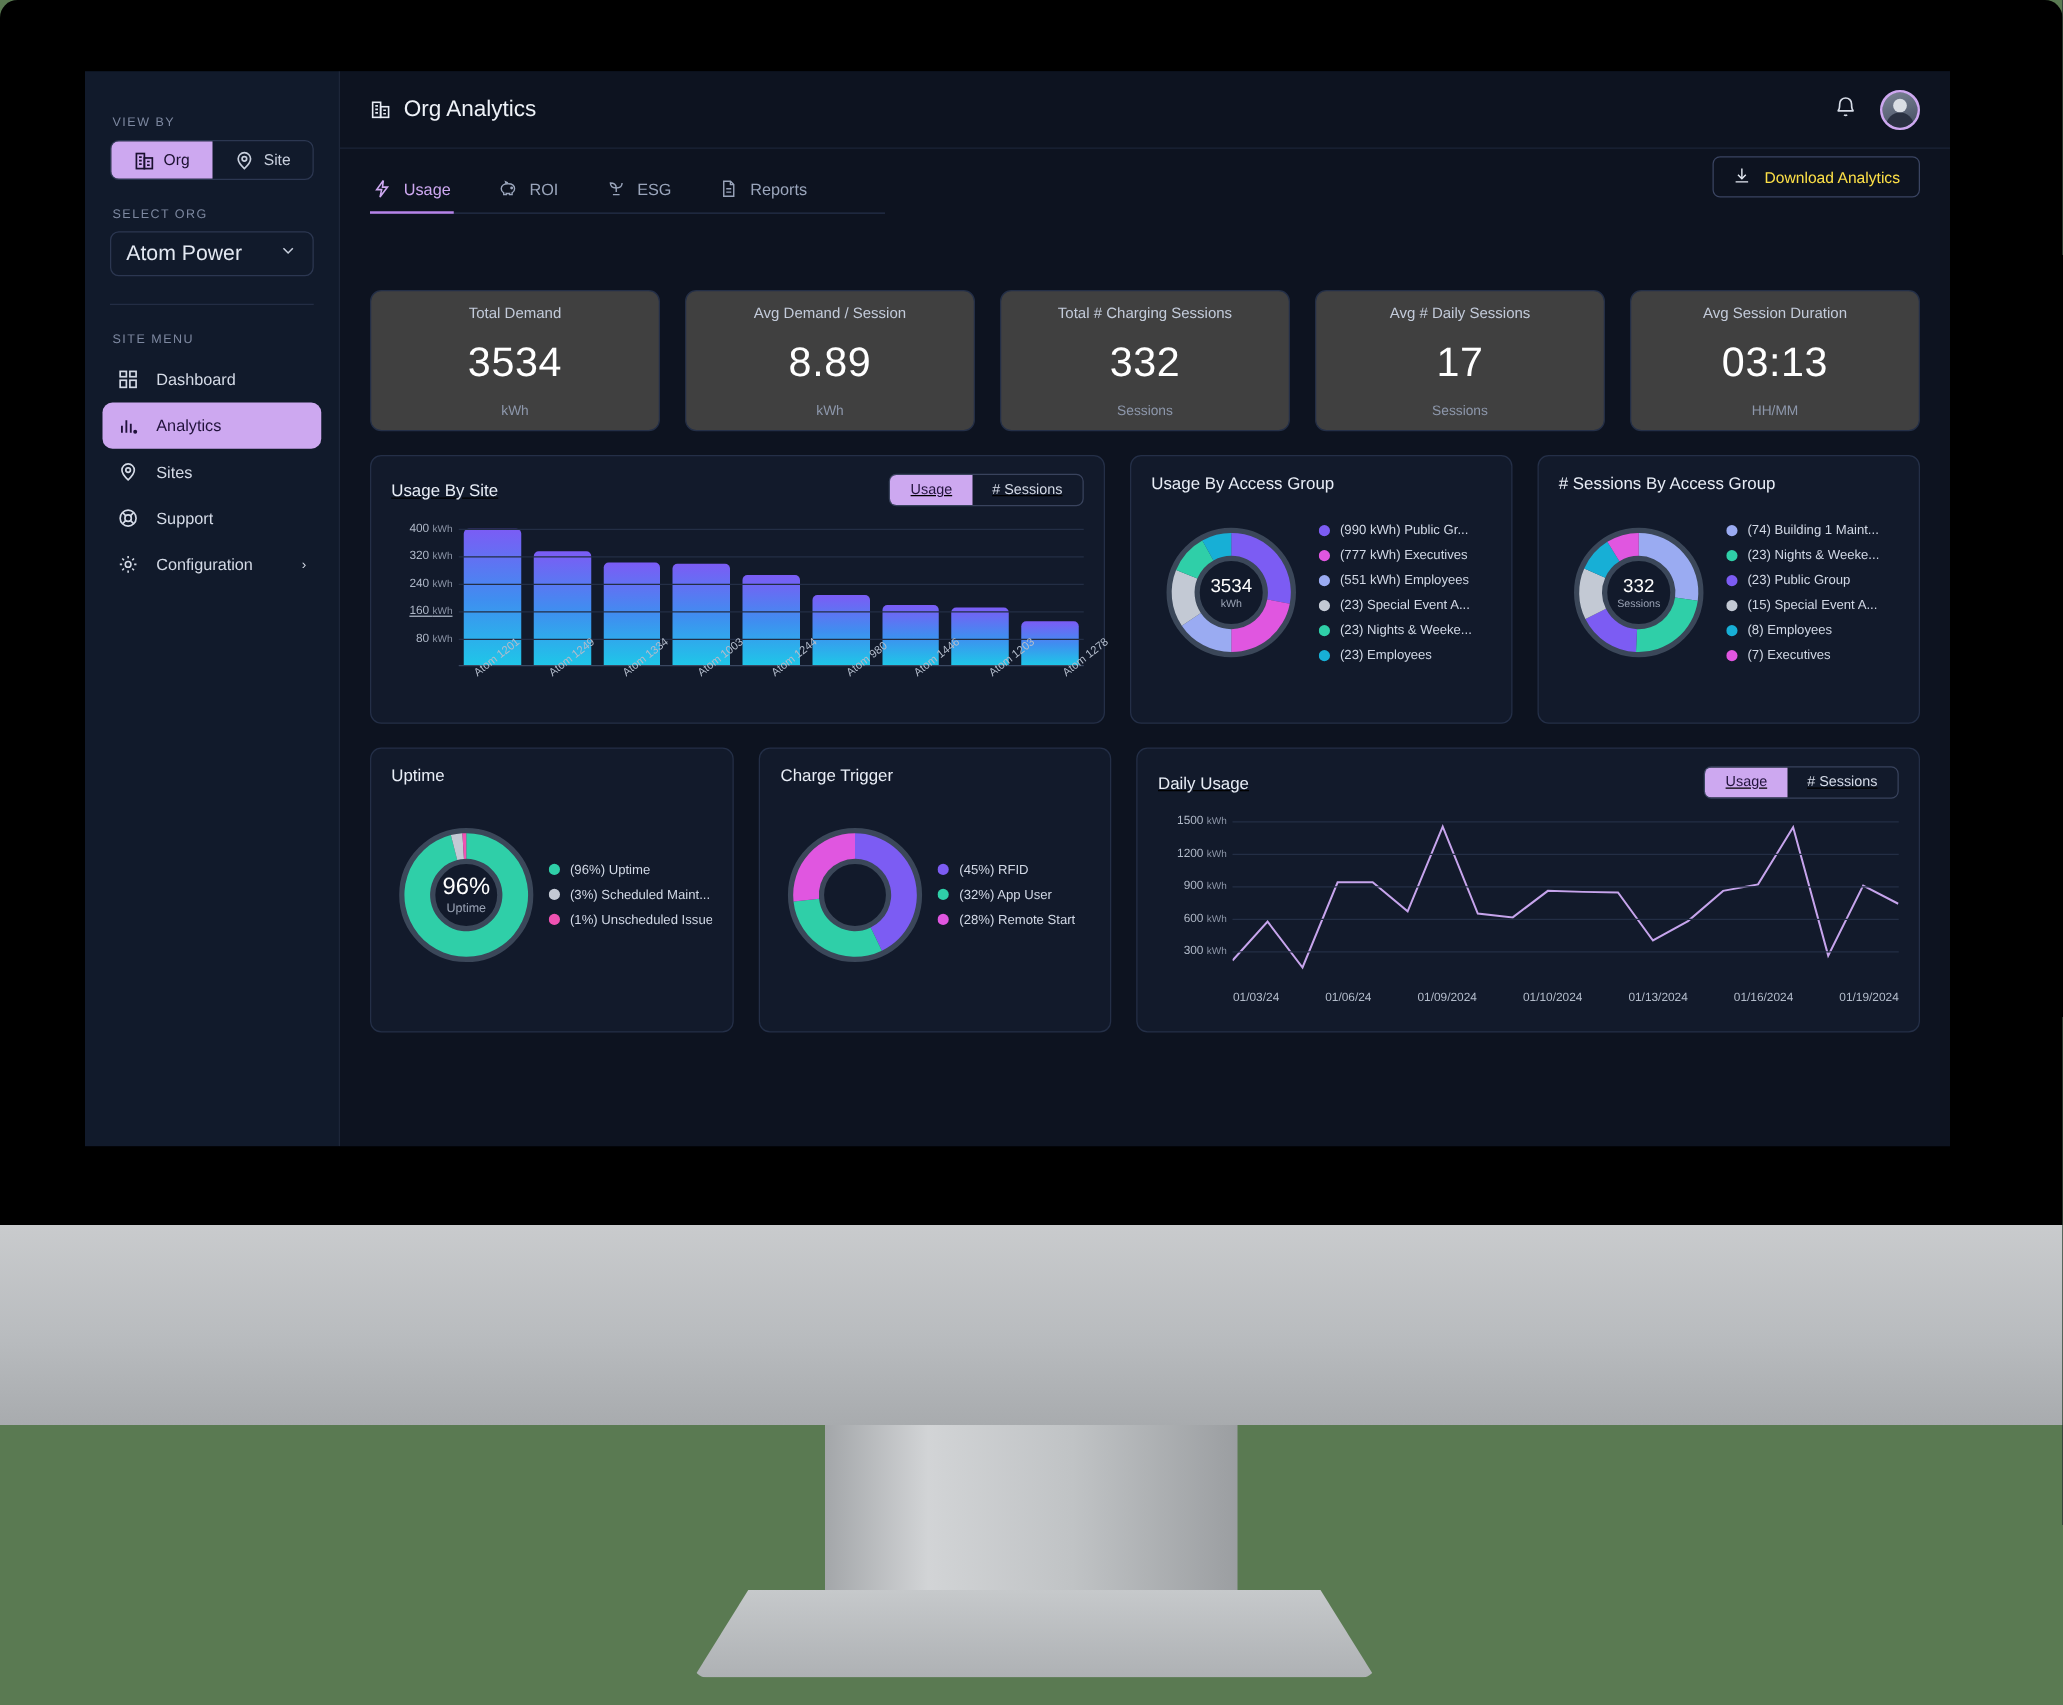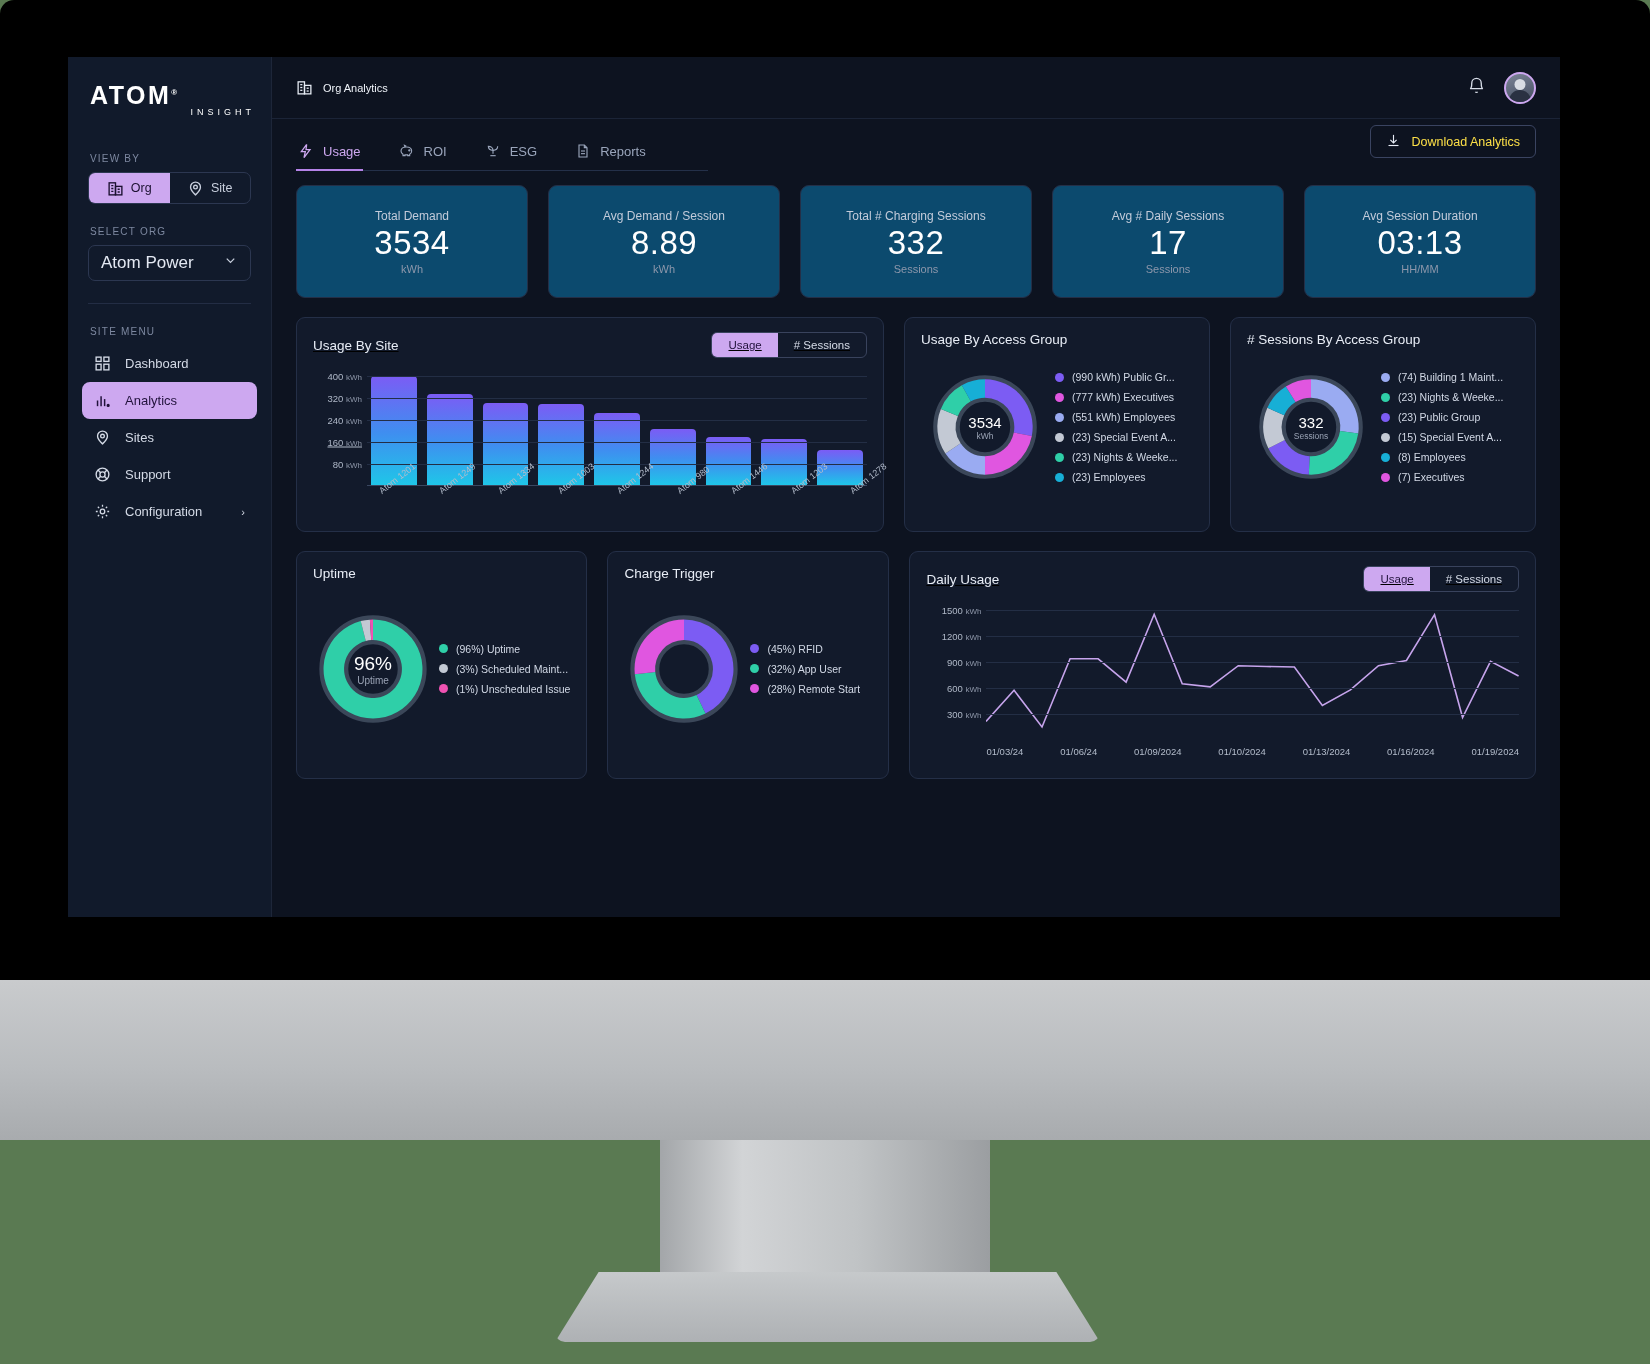--- a/index.html
+++ b/index.html
@@ -78,21 +78,21 @@
   .menu-item.active { background:#cda8f0; color:#21123b; }
   .menu-item .chev { margin-left:auto; font-size:11px; }
   .ic { width:17px; height:17px; display:inline-block; flex:0 0 17px; }
   
   #main { flex:1; display:flex; flex-direction:column; background:#0d1320; }
   #topbar {
     height:62px; flex:0 0 62px; border-bottom:1px solid #1b2437;
     display:flex; align-items:center; padding:0 24px;
   }
   #topbar .title {
-    font-size:11px; color:#eef2f8; display:flex; align-items:center; gap:10px;
+    font-size:18px; color:#eef2f8; display:flex; align-items:center; gap:10px;
   }
   #topbar .right { margin-left:auto; display:flex; align-items:center; gap:18px; }
   .avatar {
     width:32px;height:32px;border-radius:50%;
     background:linear-gradient(160deg,#7c8597,#444d60);
     border:2px solid #cda8f0; position:relative; overflow:hidden;
   }
   .avatar::after{
     content:"";position:absolute;left:50%;top:58%;width:22px;height:22px;
     transform:translateX(-50%);border-radius:50% 50% 0 0;background:#2a3142;
@@ -115,22 +115,22 @@
   #download-btn {
     position:absolute; right:24px; top:6px; height:33px;
     border:1px solid #3a4461; border-radius:6px; color:#fde047; font-size:12.5px;
     display:flex; align-items:center; gap:9px; padding:0 15px; cursor:pointer;
   }
   #content { flex:1; padding:14px 24px 0 24px; overflow:hidden; }
   
   #kpis { display:flex; gap:20px; }
   .kpi {
     flex:1; height:113px; border:1px solid #242f47; border-radius:9px;
-    background:#0c4a6e; display:flex; flex-direction:column;
-    align-items:center; justify-content:center; gap:1px;
+    background:#404040; display:flex; flex-direction:column;
+    align-items:center; justify-content:center; gap:14px;margin-top:47px;
   }
   .kpi .k-label { font-size:12px; color:#c3cbda; }
   .kpi .k-val { font-size:33px; color:#fff; font-weight:300; letter-spacing:0.5px;}
   .kpi .k-unit { font-size:11px; color:#8d97ab; }
   
   .row { display:flex; gap:20px; margin-top:19px; }
   .card {
     border:1px solid #242f47; border-radius:9px; background:#121a2b;
     padding:14px 16px;
   }
@@ -211,24 +211,20 @@
     justify-content:space-between; font-size:9.5px; color:#b3bccb;
   }
 </style>
 </head>
 <body>
 
 <div id="monitor-frame">
   <div id="screen">
 
     <div id="sidebar">
-      <div class="logo-wrap">
-        <div class="logo-atom"><span>ATOM</span><sup>®</sup></div>
-        <div class="logo-insight">INSIGHT</div>
-      </div>
 
       <div class="side-label" id="view-by-label">VIEW BY</div>
       <div class="toggle-group">
         <div class="toggle-btn active">
           <span class="ic">
             <svg viewBox="0 0 24 24" width="17" height="17" fill="none" stroke="currentColor" stroke-width="1.9">
               <rect x="3" y="4" width="9" height="17"></rect>
                 <rect x="12" y="9" width="9" height="12"></rect>
               <line x1="6" y1="8" x2="9" y2="8"></line>
                 <line x1="6" y1="12" x2="9" y2="12"></line>

